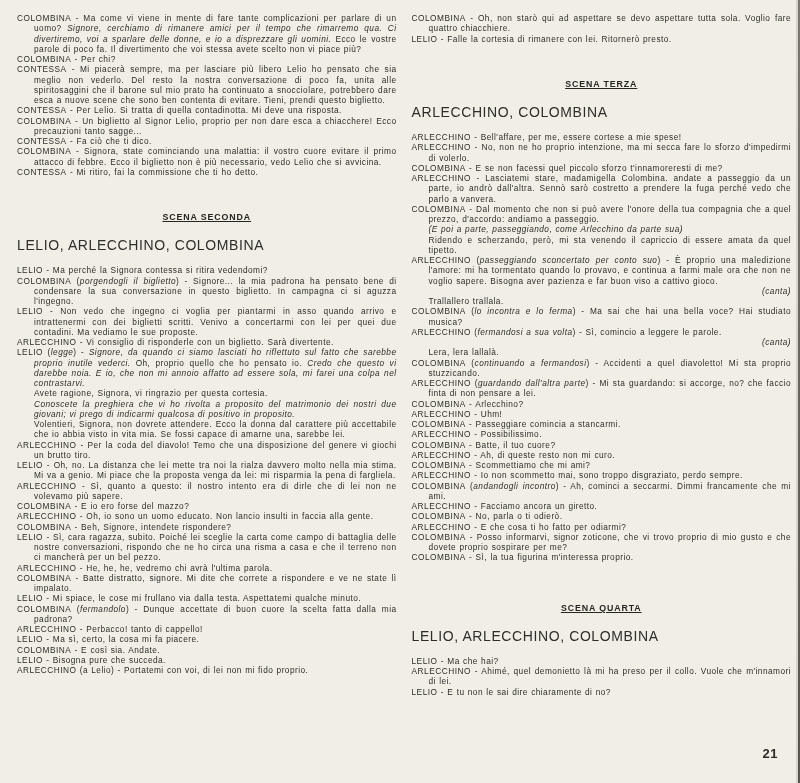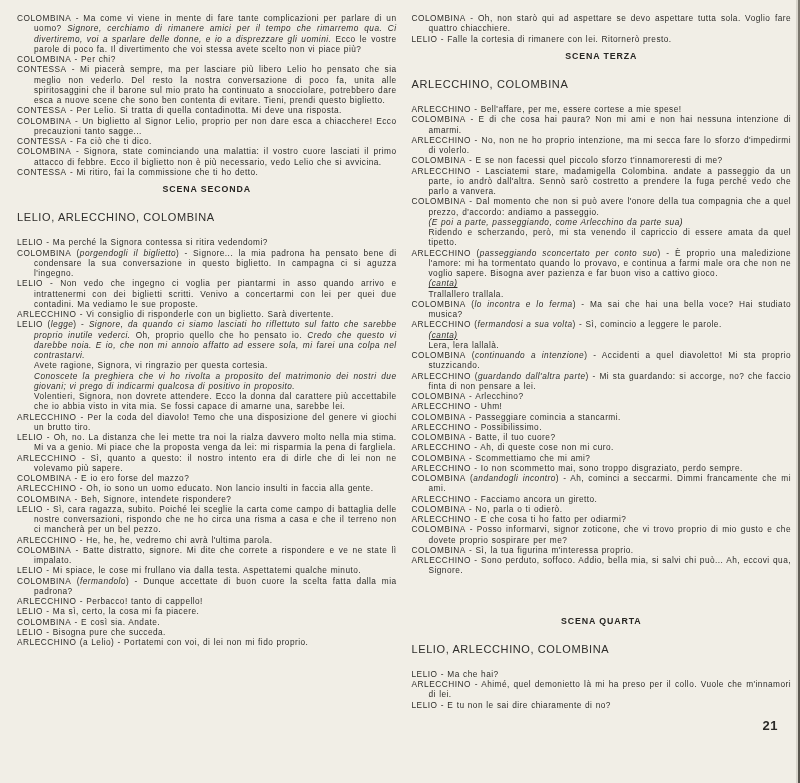--- a/index.html
+++ b/index.html
@@ -27,43 +27,43 @@
     font-size: 8.3px;
     line-height: 10.25px;
     letter-spacing: 0.45px;
     word-spacing: 0.55px;
   }
   .it { font-style: italic; }
   .sp { letter-spacing: 0.5px; }
   .rline {
     display: inline-block;
     width: 100%;
-    text-align: left;
+    text-align: right;
     text-indent: 0;
-    text-decoration: underline;
   }
   h3.scene-heading {
-    margin: 7px 0 18px;
+    margin: 35px 0 18px;
     text-align: center;
     font-size: 8.8px;
     font-weight: bold;
     letter-spacing: 0.9px;
     color: #262522;
+    text-decoration: underline;
   }
   .cast {
     margin: 0 0 15px;
-    font-size: 11px;
+    font-size: 14px;
     letter-spacing: 0.6px;
     line-height: 10.25px;
   }
   
   .col-right h3.scene-heading:nth-of-type(2) { margin-top: 40px; }
   .page-number {
     position: absolute;
-    top: 718px;
+    top: 746px;
     right: 22px;
     font-size: 13px;
     font-weight: bold;
     letter-spacing: 0.5px;
     color: #2b2a27;
   }
   .scan-edge-right {
     position: absolute;
     top: 0; right: 0;
     width: 2px; height: 100%;
@@ -81,21 +81,21 @@
 
 <div class="page">
   <div class="columns">
     <div class="col col-left">
         <p class="dialogue"><span class="sp">COLOMBINA</span><span> - Ma come vi viene in mente di fare tante complicazioni per parlare di un uomo? </span><span class="it">Signore, cerchiamo di rimanere amici per il tempo che rimarremo qua. Ci divertiremo, voi a sparlare delle donne, e io a disprezzare gli uomini.</span><span> Ecco le vostre parole di poco fa. Il divertimento che voi stessa avete scelto non vi piace più?</span></p>
         <p class="dialogue"><span class="sp">COLOMBINA</span><span> - Per chi?</span></p>
         <p class="dialogue"><span class="sp">CONTESSA</span><span> - Mi piacerà sempre, ma per lasciare più libero Lelio ho pensato che sia meglio non vederlo. Del resto la nostra conversazione di poco fa, unita alle spiritosaggini che il barone sul mio prato ha continuato a snocciolare, potrebbero dare esca a nuove scene che sono ben contenta di evitare. Tieni, prendi questo biglietto.</span></p>
         <p class="dialogue"><span class="sp">CONTESSA</span><span> - Per Lelio. Si tratta di quella contadinotta. Mi deve una risposta.</span></p>
         <p class="dialogue"><span class="sp">COLOMBINA</span><span> - Un biglietto al Signor Lelio, proprio per non dare esca a chiacchere! Ecco precauzioni tanto sagge...</span></p>
         <p class="dialogue"><span class="sp">CONTESSA</span><span> - Fa ciò che ti dico.</span></p>
-        <p class="dialogue"><span class="sp">COLOMBINA</span><span> - Signora, state cominciando una malattia: il vostro cuore lasciati il primo attacco di febbre. Ecco il biglietto non è più necessario, vedo Lelio che si avvicina.</span></p>
+        <p class="dialogue"><span class="sp">COLOMBINA</span><span> - Signora, state cominciando una malattia: il vostro cuore evitare il primo attacco di febbre. Ecco il biglietto non è più necessario, vedo Lelio che si avvicina.</span></p>
         <p class="dialogue"><span class="sp">CONTESSA</span><span> - Mi ritiro, fai la commissione che ti ho detto.</span></p>
         <h3 class="scene-heading">SCENA SECONDA</h3>
         <div class="cast">LELIO, ARLECCHINO, COLOMBINA</div>
         <p class="dialogue"><span class="sp">LELIO</span><span> - Ma perché la Signora contessa si ritira vedendomi?</span></p>
         <p class="dialogue"><span class="sp">COLOMBINA</span><span> (</span><span class="it">porgendogli il biglietto</span><span>) - Signore... la mia padrona ha pensato bene di condensare la sua conversazione in questo biglietto. In campagna ci si aguzza l'ingegno.</span></p>
         <p class="dialogue"><span class="sp">LELIO</span><span> - Non vedo che ingegno ci voglia per piantarmi in asso quando arrivo e intrattenermi con dei biglietti scritti. Venivo a concertarmi con lei per quei due contadini. Ma vediamo le sue proposte.</span></p>
         <p class="dialogue"><span class="sp">ARLECCHINO</span><span> - Vi consiglio di risponderle con un biglietto. Sarà divertente.</span></p>
         <p class="dialogue"><span class="sp">LELIO</span><span> (</span><span class="it">legge</span><span>) - </span><span class="it">Signore, da quando ci siamo lasciati ho riflettuto sul fatto che sarebbe proprio inutile vederci.</span><span> Oh, proprio quello che ho pensato io. </span><span class="it">Credo che questo vi darebbe noia. E io, che non mi annoio affatto ad essere sola, mi farei una colpa nel contrastarvi.</span><br><span>Avete ragione, Signora, vi ringrazio per questa cortesia.</span><br><span class="it">Conoscete la preghiera che vi ho rivolta a proposito del matrimonio dei nostri due giovani; vi prego di indicarmi qualcosa di positivo in proposito.</span><br><span>Volentieri, Signora, non dovrete attendere. Ecco la donna dal carattere più accettabile che io abbia visto in vita mia. Se fossi capace di amarne una, sarebbe lei.</span></p>
         <p class="dialogue"><span class="sp">ARLECCHINO</span><span> - Per la coda del diavolo! Temo che una disposizione del genere vi giochi un brutto tiro.</span></p>
         <p class="dialogue"><span class="sp">LELIO</span><span> - Oh, no. La distanza che lei mette tra noi la rialza davvero molto nella mia stima. Mi va a genio. Mi piace che la proposta venga da lei: mi risparmia la pena di fargliela.</span></p>
@@ -113,45 +113,43 @@
         <p class="dialogue"><span class="sp">COLOMBINA</span><span> - E così sia. Andate.</span></p>
         <p class="dialogue"><span class="sp">LELIO</span><span> - Bisogna pure che succeda.</span></p>
         <p class="dialogue"><span class="sp">ARLECCHINO</span><span> (a Lelio) - Portatemi con voi, di lei non mi fido proprio.</span></p>
       </div>
     <div class="col col-right">
         <p class="dialogue"><span class="sp">COLOMBINA</span><span> - Oh, non starò qui ad aspettare se devo aspettare tutta sola. Voglio fare quattro chiacchiere.</span></p>
         <p class="dialogue"><span class="sp">LELIO</span><span> - Falle la cortesia di rimanere con lei. Ritornerò presto.</span></p>
         <h3 class="scene-heading">SCENA TERZA</h3>
         <div class="cast">ARLECCHINO, COLOMBINA</div>
         <p class="dialogue"><span class="sp">ARLECCHINO</span><span> - Bell'affare, per me, essere cortese a mie spese!</span></p>
-        <p class="dialogue"><span class="sp">COLOMBINA</span><span> - E di che cosa hai paura? Non mi ami e non hai nessuna intenzione di amarmi.</span></p>
         <p class="dialogue"><span class="sp">ARLECCHINO</span><span> - No, non ne ho proprio intenzione, ma mi secca fare lo sforzo d'impedirmi di volerlo.</span></p>
         <p class="dialogue"><span class="sp">COLOMBINA</span><span> - E se non facessi quel piccolo sforzo t'innamoreresti di me?</span></p>
         <p class="dialogue"><span class="sp">ARLECCHINO</span><span> - Lasciatemi stare, madamigella Colombina. andate a passeggio da un parte, io andrò dall'altra. Sennò sarò costretto a prendere la fuga perché vedo che parlo a vanvera.</span></p>
         <p class="dialogue"><span class="sp">COLOMBINA</span><span> - Dal momento che non si può avere l'onore della tua compagnia che a quel prezzo, d'accordo: andiamo a passeggio.</span><br><span class="it">(E poi a parte, passeggiando, come Arlecchino da parte sua)</span><br><span>Ridendo e scherzando, però, mi sta venendo il capriccio di essere amata da quel tipetto.</span></p>
         <p class="dialogue"><span class="sp">ARLECCHINO</span><span> (</span><span class="it">passeggiando sconcertato per conto suo</span><span>) - È proprio una maledizione l'amore: mi ha tormentato quando lo provavo, e continua a farmi male ora che non ne voglio sapere. Bisogna aver pazienza e far buon viso a cattivo gioco.</span><br><span class="it rline">(canta)</span><span>Trallallero trallala.</span></p>
         <p class="dialogue"><span class="sp">COLOMBINA</span><span> (</span><span class="it">lo incontra e lo ferma</span><span>) - Ma sai che hai una bella voce? Hai studiato musica?</span></p>
         <p class="dialogue"><span class="sp">ARLECCHINO</span><span> (</span><span class="it">fermandosi a sua volta</span><span>) - Sì, comincio a leggere le parole.</span><br><span class="it rline">(canta)</span><span>Lera, lera lallalà.</span></p>
-        <p class="dialogue"><span class="sp">COLOMBINA</span><span> (</span><span class="it">continuando a intenzione</span><span>) - Accidenti a quel diavoletto! Mi sta proprio stuzzicando.</span></p>
+        <p class="dialogue"><span class="sp">COLOMBINA</span><span> (</span><span class="it">continuando a fermandosi</span><span>) - Accidenti a quel diavoletto! Mi sta proprio stuzzicando.</span></p>
         <p class="dialogue"><span class="sp">ARLECCHINO</span><span> (</span><span class="it">guardando dall'altra parte</span><span>) - Mi sta guardando: si accorge, no? che faccio finta di non pensare a lei.</span></p>
         <p class="dialogue"><span class="sp">COLOMBINA</span><span> - Arlecchino?</span></p>
         <p class="dialogue"><span class="sp">ARLECCHINO</span><span> - Uhm!</span></p>
         <p class="dialogue"><span class="sp">COLOMBINA</span><span> - Passeggiare comincia a stancarmi.</span></p>
         <p class="dialogue"><span class="sp">ARLECCHINO</span><span> - Possibilissimo.</span></p>
         <p class="dialogue"><span class="sp">COLOMBINA</span><span> - Batte, il tuo cuore?</span></p>
-        <p class="dialogue"><span class="sp">ARLECCHINO</span><span> - Ah, di queste cose non mi curo.</span></p>
+        <p class="dialogue"><span class="sp">ARLECCHINO</span><span> - Ah, di queste resto non mi curo.</span></p>
         <p class="dialogue"><span class="sp">COLOMBINA</span><span> - Scommettiamo che mi ami?</span></p>
         <p class="dialogue"><span class="sp">ARLECCHINO</span><span> - Io non scommetto mai, sono troppo disgraziato, perdo sempre.</span></p>
         <p class="dialogue"><span class="sp">COLOMBINA</span><span> (</span><span class="it">andandogli incontro</span><span>) - Ah, cominci a seccarmi. Dimmi francamente che mi ami.</span></p>
         <p class="dialogue"><span class="sp">ARLECCHINO</span><span> - Facciamo ancora un giretto.</span></p>
         <p class="dialogue"><span class="sp">COLOMBINA</span><span> - No, parla o ti odierò.</span></p>
         <p class="dialogue"><span class="sp">ARLECCHINO</span><span> - E che cosa ti ho fatto per odiarmi?</span></p>
         <p class="dialogue"><span class="sp">COLOMBINA</span><span> - Posso informarvi, signor zoticone, che vi trovo proprio di mio gusto e che dovete proprio sospirare per me?</span></p>
         <p class="dialogue"><span class="sp">COLOMBINA</span><span> - Sì, la tua figurina m'interessa proprio.</span></p>
-        <p class="dialogue"><span class="sp">ARLECCHINO</span><span> - Sono perduto, soffoco. Addio, bella mia, si salvi chi può... Ah, eccovi qua, Signore.</span></p>
         <h3 class="scene-heading">SCENA QUARTA</h3>
         <div class="cast">LELIO, ARLECCHINO, COLOMBINA</div>
         <p class="dialogue"><span class="sp">LELIO</span><span> - Ma che hai?</span></p>
         <p class="dialogue"><span class="sp">ARLECCHINO</span><span> - Ahimé, quel demonietto là mi ha preso per il collo. Vuole che m'innamori di lei.</span></p>
         <p class="dialogue"><span class="sp">LELIO</span><span> - E tu non le sai dire chiaramente di no?</span></p>
       </div>
   </div>
   <div class="page-number">21</div>
   <div class="scan-edge-right-soft"></div>
   <div class="scan-edge-right"></div>

